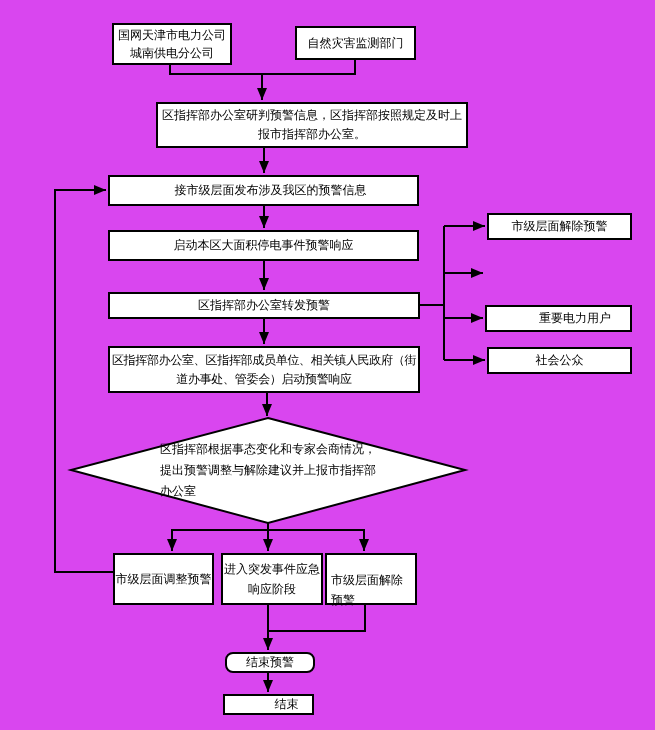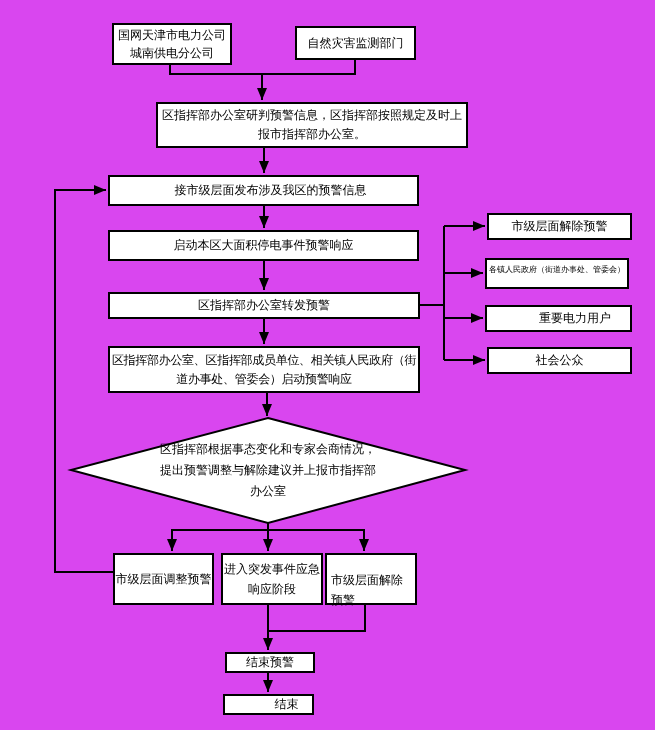--- a/index.html
+++ b/index.html
@@ -37,21 +37,21 @@
     font-size:8px;
     align-items:flex-start;
     padding-top:4px;
     line-height:12px;
   }
   .label-plain{
     position:absolute;
     display:flex;
     align-items:center;
     justify-content:center;
-    text-align:center;
+    text-align:left;
     font-size:12px;
     line-height:21px;
   }
 </style>
 </head>
 <body>
 
 <div id="canvas">
 
   <svg id="wires" viewBox="0 0 655 730" xmlns="http://www.w3.org/2000/svg">
@@ -104,31 +104,30 @@
   <div class="node" style="left:108px;top:175px;width:311px;height:31px;padding-left:14px;">接市级层面发布涉及我区的预警信息</div>
 
   <div class="node" style="left:108px;top:230px;width:311px;height:31px;">启动本区大面积停电事件预警响应</div>
 
   <div class="node" style="left:108px;top:292px;width:312px;height:27px;">区指挥部办公室转发预警</div>
 
   <div class="node" style="left:108px;top:346px;width:312px;height:47px;letter-spacing:-0.3px;">区指挥部办公室、区指挥部成员单位、相关镇人民政府（街道办事处、管委会）启动预警响应</div>
 
   <div class="node" style="left:487px;top:213px;width:145px;height:27px;">市级层面解除预警</div>
 
-  <div class="node small" style="left:485px;top:258px;width:144px;height:31px;">各镇人民政府（街道办事处、管委会）</div>
 
   <div class="node" style="left:485px;top:305px;width:147px;height:27px;padding-left:33px;">重要电力用户</div>
 
   <div class="node" style="left:487px;top:347px;width:145px;height:27px;">社会公众</div>
 
   <div class="label-plain" style="left:160px;top:433px;width:216px;height:74px;">区指挥部根据事态变化和专家会商情况，提出预警调整与解除建议并上报市指挥部办公室</div>
 
   <div class="node twoLine" style="left:113px;top:553px;width:101px;height:52px;">市级层面调整预警</div>
 
   <div class="node twoLine" style="left:221px;top:553px;width:102px;height:52px;">进入突发事件应急响应阶段</div>
 
   <div class="node topleft" style="left:325px;top:553px;width:92px;height:52px;">市级层面解除预警</div>
 
-  <div class="node" style="left:225px;top:652px;width:90px;height:21px;">结束预警</div>
+  <div class="node" style="left:225px;top:652px;width:90px;height:21px;border-radius:8px;">结束预警</div>
 
   <div class="node" style="left:223px;top:694px;width:91px;height:21px;padding-left:36px;">结束</div>
 
 </div>
 
 </body></html>

